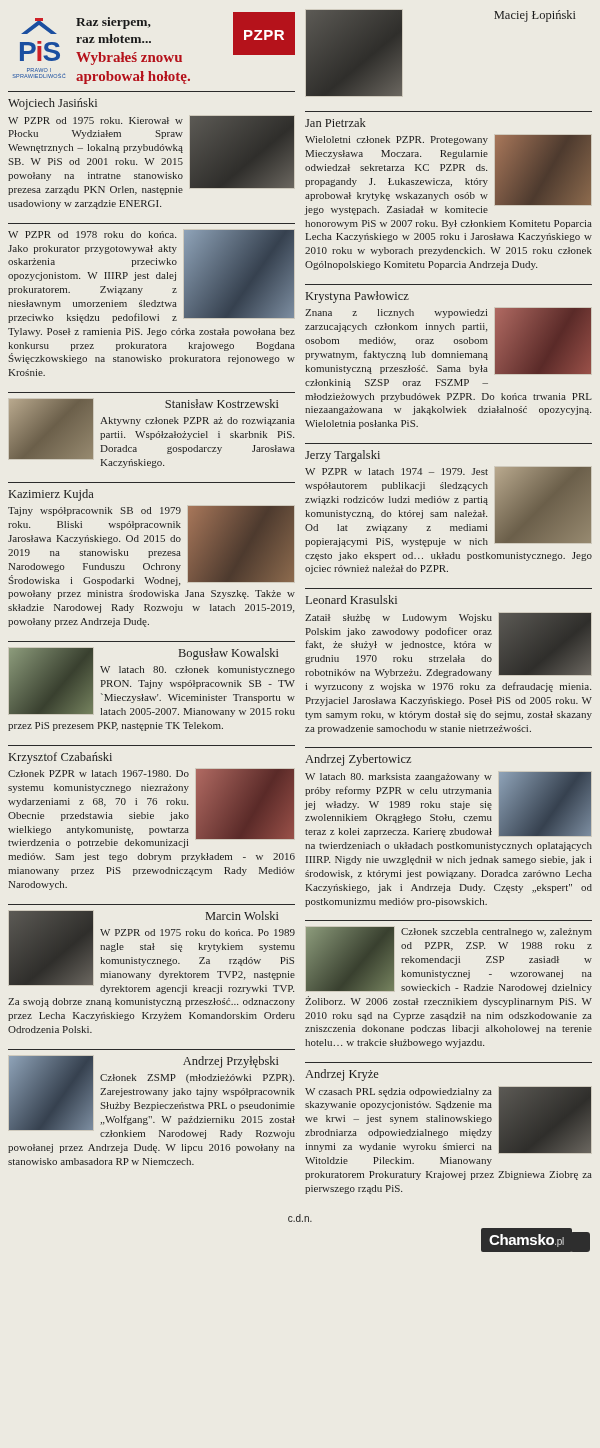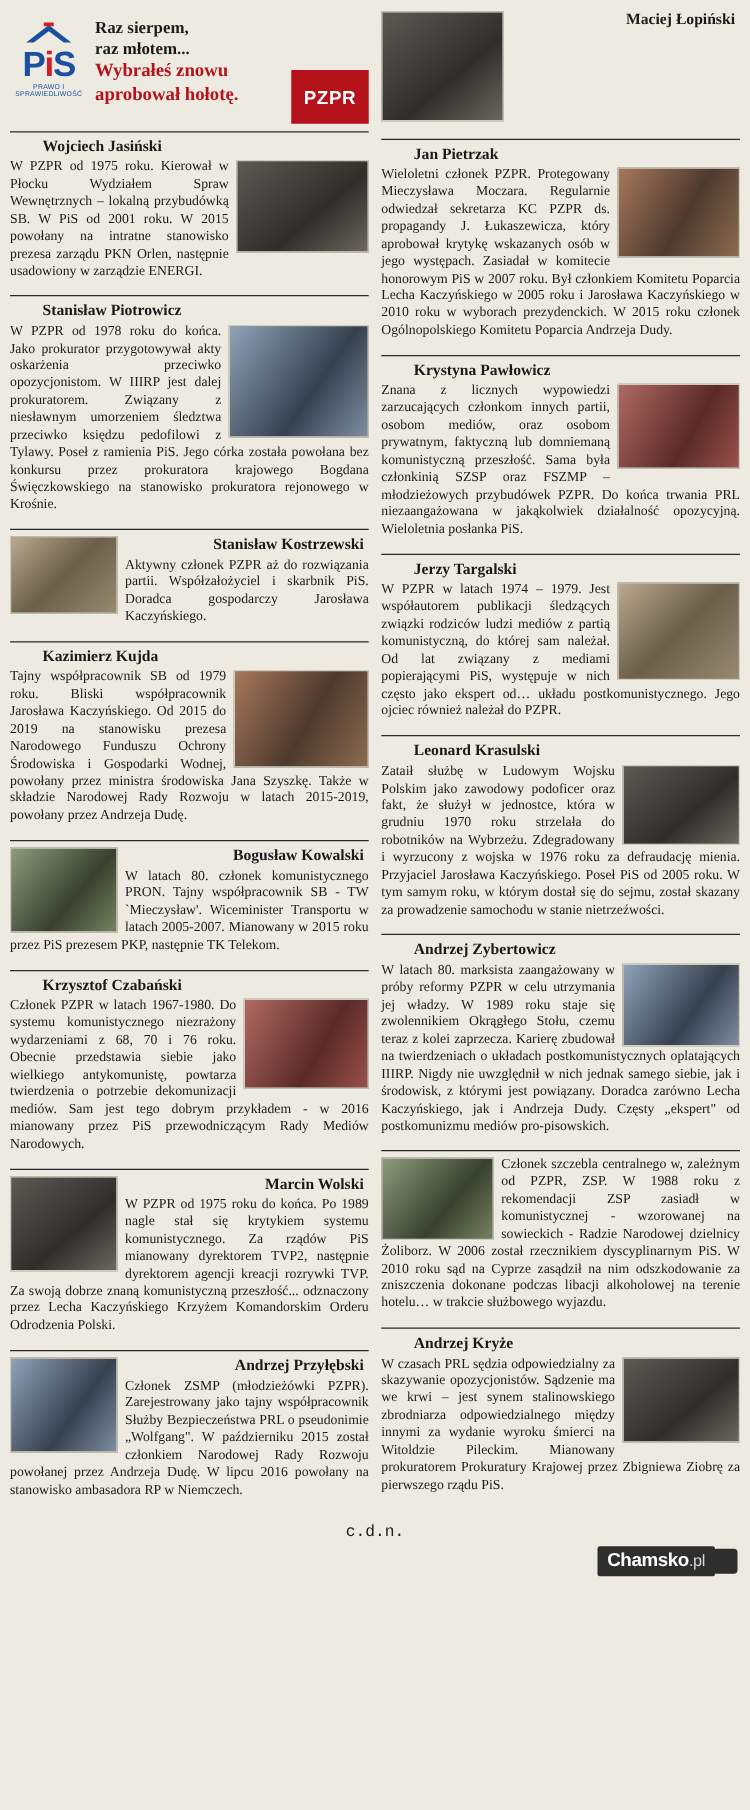--- a/index.html
+++ b/index.html
@@ -79,38 +79,36 @@
     flex: 0 0 62px;
     background: #b5121b;
     color: #fff;
     font-family: "Liberation Sans", sans-serif;
     font-weight: bold;
     font-size: 15px;
     text-align: center;
     padding: 14px 0 12px 0;
     letter-spacing: 0.5px;
     position: relative;
-    margin-top: 44px;
   }
   
   .entry {
     margin-bottom: 12px;
     position: relative;
   }
   .rule {
     border-top: 1px solid #2b2b2b;
     margin-bottom: 4px;
   }
   .entry h2 {
     font-family: "Liberation Serif", serif;
     font-size: 12.5px;
-    font-weight: bold;
-    margin: 0 4px 3px 0;
+    font-weight: normal;
+    margin: 0 16px 3px 0;
     line-height: 1.15;
-    padding-left: 26px;
   }
   .entry h2.right { text-align: right; }
   .entry p {
     margin: 0;
     font-size: 11px;
     line-height: 1.26;
     text-align: justify;
     hyphens: auto;
   }
   .photo {
@@ -125,42 +123,42 @@
   .photo.sepia { background-image: linear-gradient(135deg, #b9a98e 0%, #6b5f4a 50%, #978a70 100%); }
   .photo.dark  { background-image: linear-gradient(140deg, #5c5a55 0%, #2f2e2b 60%, #6b6760 100%); }
   .photo.warm  { background-image: linear-gradient(120deg, #a8775a 0%, #4d3a2e 55%, #8d6b4e 100%); }
   .photo.blue  { background-image: linear-gradient(125deg, #8fa3b8 0%, #36414f 60%, #7d8ea1 100%); }
   .photo.green { background-image: linear-gradient(130deg, #8d9c7c 0%, #39402f 60%, #76835f 100%); }
   .photo.red   { background-image: linear-gradient(120deg, #b06a62 0%, #5a2a28 60%, #9a5149 100%); }
   
   .footer {
     clear: both;
     text-align: center;
-    font-family: Liberation Mono, monospace;
-    font-size: 13px;
+    font-family: Liberation Sans, sans-serif;
+    font-size: 10px;
     padding: 6px 0 4px 0;
   }
   .brandbar {
     height: 34px;
     position: relative;
     padding-right: 10px;
     text-align: right;
   }
   .chamsko {
     display: inline-block;
     background: #2e2e2e;
     color: #fff;
     font-family: "Liberation Sans", sans-serif;
     font-weight: bold;
     font-size: 15px;
     padding: 3px 8px 4px 8px;
     border-radius: 2px;
     letter-spacing: -0.3px;
   }
-  .chamsko .pl { color: #d8d8d8; font-size: 13px; font-weight: normal; }
+  .chamsko .pl { color: #d8d8d8; font-size: 10px; font-weight: normal; }
   .cog {
     display: inline-block;
     width: 20px; height: 20px;
     background: #2e2e2e;
     margin-left: -2px;
     vertical-align: middle;
     border-radius: 3px;
   }
 </style>
 </head>
@@ -195,21 +193,20 @@
       <div class="entry">
         <div class="rule"></div>
         <h2>Wojciech Jasiński</h2>
         <div class="photo rgt dark" style="width:104px;height:72px"></div>
         <p>W PZPR od 1975 roku. Kierował w Płocku Wydziałem Spraw Wewnętrznych – lokalną przybudówką SB. W PiS od 2001 roku. W 2015 powołany na intratne stanowisko prezesa zarządu PKN Orlen, następnie usadowiony w zarządzie ENERGI.</p>
         <div class="clear"></div>
       </div>
 
       <div class="entry">
         <div class="rule"></div>
-        <h2>Stanisław Piotrowicz</h2>
         <div class="photo rgt blue" style="width:110px;height:88px"></div>
         <p>W PZPR od 1978 roku do końca. Jako prokurator przygotowywał akty oskarżenia przeciwko opozycjonistom. W IIIRP jest dalej prokuratorem. Związany z niesławnym umorzeniem śledztwa przeciwko księdzu pedofilowi z Tylawy. Poseł z ramienia PiS. Jego córka została powołana bez konkursu przez prokuratora krajowego Bogdana Święczkowskiego na stanowisko prokuratora rejonowego w Krośnie.</p>
         <div class="clear"></div>
       </div>
 
       <div class="entry">
         <div class="rule"></div>
         <div class="photo lft sepia" style="width:84px;height:60px"></div>
         <h2 class="right">Stanisław Kostrzewski</h2>
         <p>Aktywny członek PZPR aż do rozwiązania partii. Współzałożyciel i skarbnik PiS. Doradca gospodarczy Jarosława Kaczyńskiego.</p>

